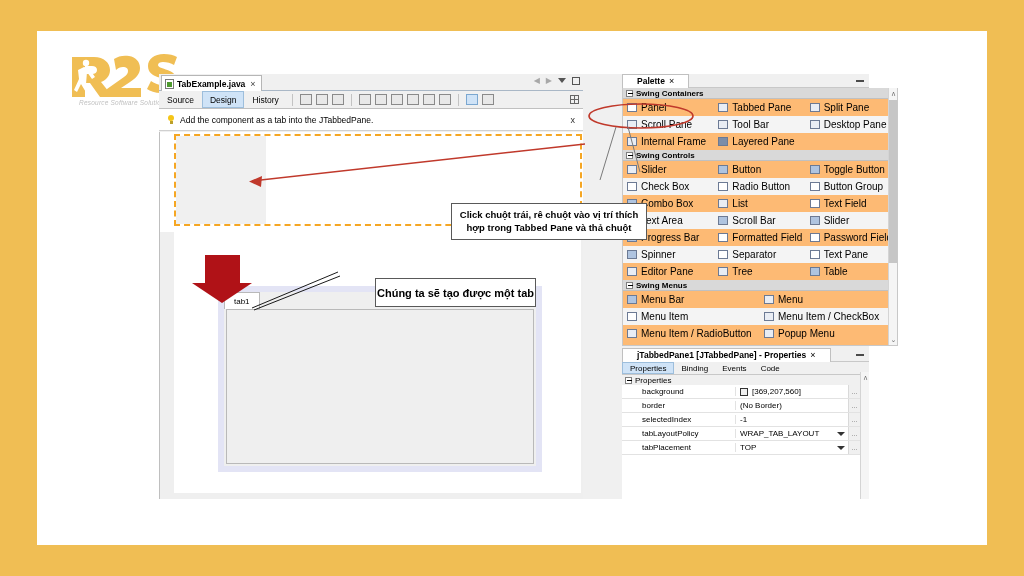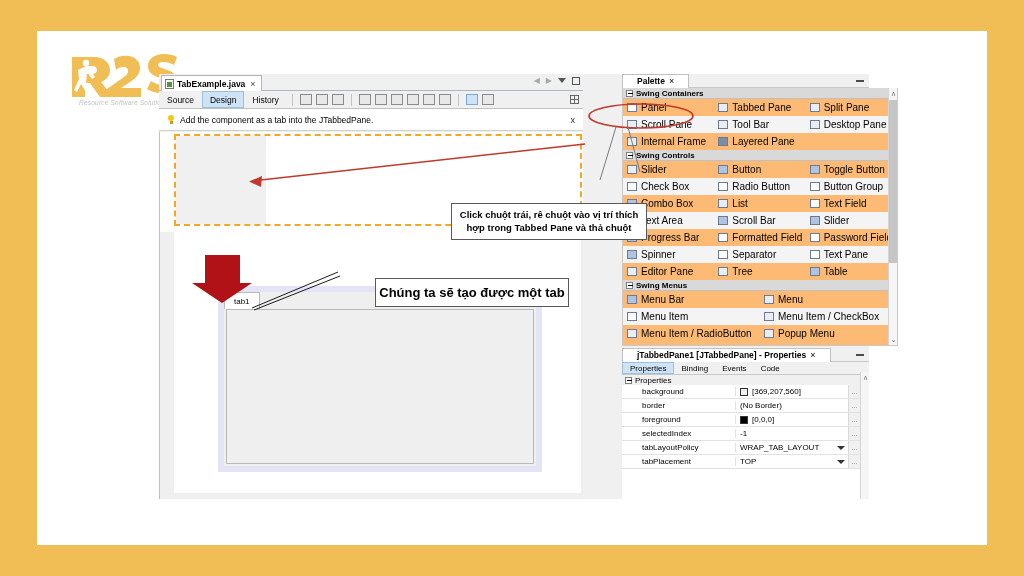--- a/index.html
+++ b/index.html
@@ -123,21 +123,21 @@
   .canvas-bg-grey {
     position:absolute; left:0; top:100px; right:0; bottom:0; background:#EFEFEF;
   }
   
   .callout {
     position:absolute; background:#FFFFFF; border:1px solid #595959;
     font-weight:bold; color:#000; z-index:40;
     display:flex; align-items:center; justify-content:center; text-align:center;
   }
   #callout1 { left:414px; top:172px; width:196px; height:37px; font-size:9.5px; line-height:1.35; padding:0 5px; }
-  #callout2 { left:338px; top:247px; width:194px; height:29px; font-size:13px; }
+  #callout2 { left:338px; top:247px; width:161px; height:29px; font-size:11px; }
   
   #overlay { position:absolute; left:0; top:0; width:1024px; height:576px; pointer-events:none; z-index:30; }
   
   #dock { position:absolute; left:463px; top:0; width:247px; height:425px; }
   .panelbar {
     height:14px; background:#F0F0F0; display:flex; align-items:center;
     position:relative; border-bottom:1px solid #C8C8C8;
   }
   .panelbar .ptab {
     background:#FFFFFF; border:1px solid #C0C0C0; border-bottom:none;
@@ -517,28 +517,20 @@
             <div class="ell">...</div>
           </div>
           <div class="prow">
             <div class="k">border</div>
             <div class="v">
               <span>(No Border)</span>
             </div>
             <div class="ell">...</div>
           </div>
           <div class="prow">
-            <div class="k">foreground</div>
-            <div class="v">
-              <span class="swatch" style="background:#000"></span>
-              <span>[0,0,0]</span>
-            </div>
-            <div class="ell">...</div>
-          </div>
-          <div class="prow">
             <div class="k">selectedIndex</div>
             <div class="v">
               <span>-1</span>
             </div>
             <div class="ell">...</div>
           </div>
           <div class="prow">
             <div class="k">tabLayoutPolicy</div>
             <div class="v">
               <span>WRAP_TAB_LAYOUT</span>

